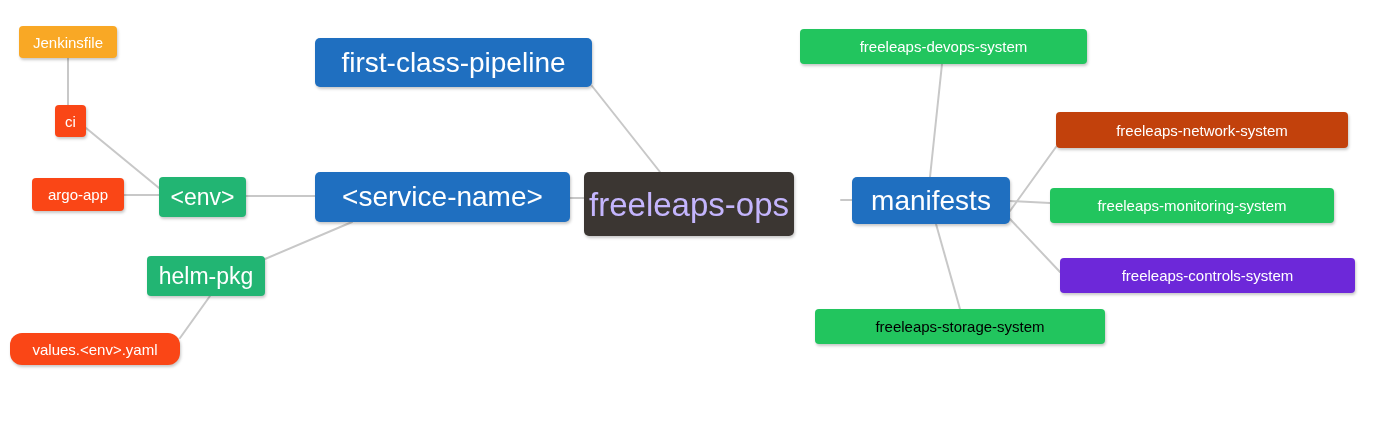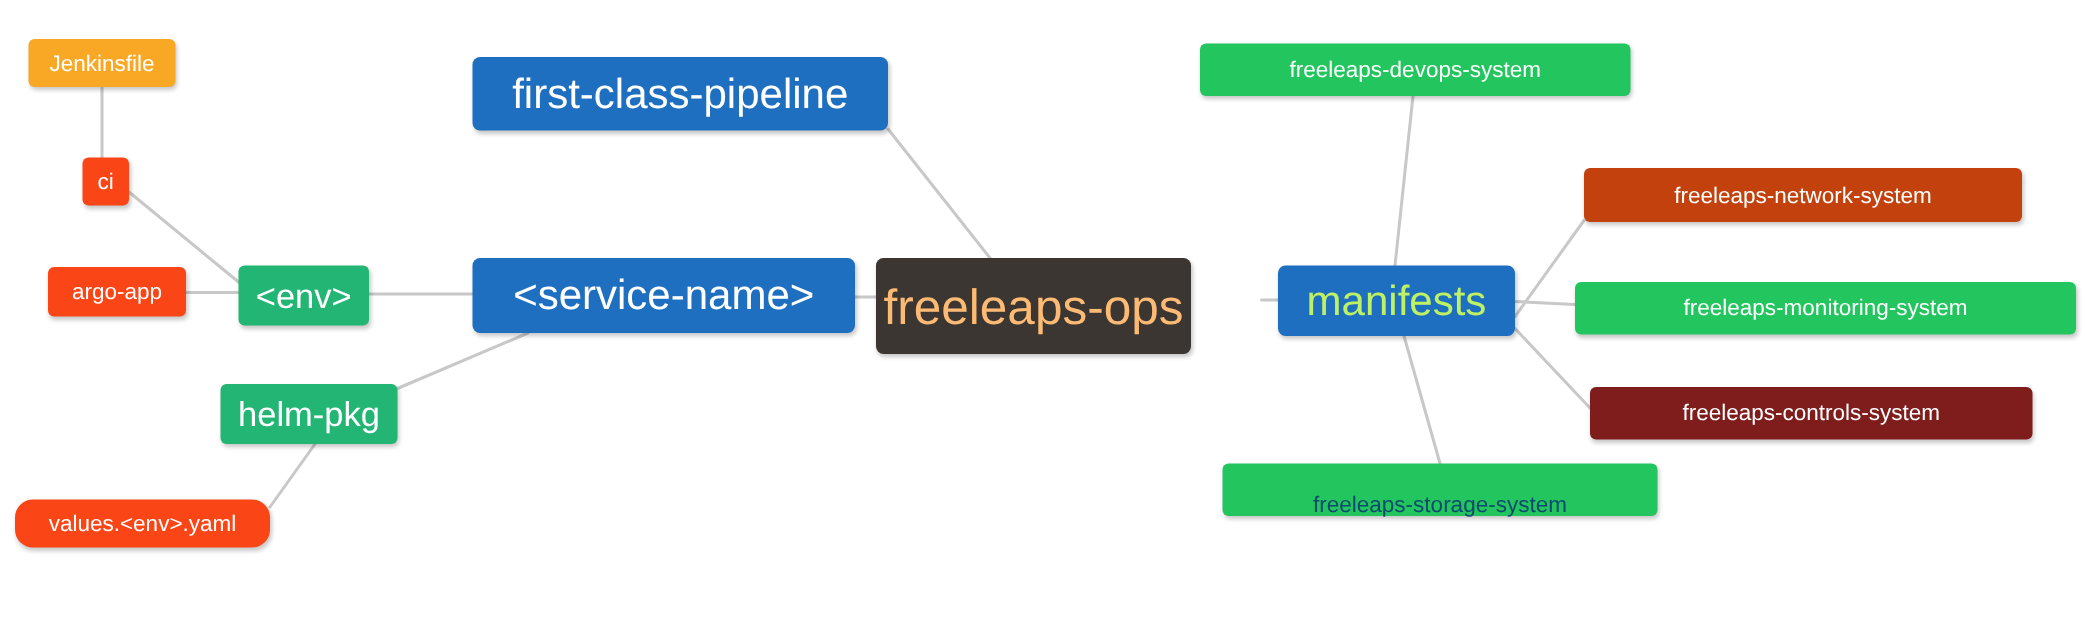--- a/index.html
+++ b/index.html
@@ -87,35 +87,35 @@
       </div>
       <div class="node t-lvl4" style="left: 10px; top: 333px; width: 170px; height: 32px; background: rgb(250, 70, 22); color: rgb(255, 255, 255); border-radius: 12px;">
         <span>values.&lt;env&gt;.yaml</span>
       </div>
       <div class="node t-lvl1" style="left: 315px; top: 172px; width: 255px; height: 50px; background: rgb(31, 111, 192); color: rgb(255, 255, 255);">
         <span>&lt;service-name&gt;</span>
       </div>
       <div class="node t-lvl1" style="left: 315px; top: 38px; width: 277px; height: 49px; background: rgb(31, 111, 192); color: rgb(255, 255, 255);">
         <span>first-class-pipeline</span>
       </div>
-      <div class="node t-root" style="left: 584px; top: 172px; width: 210px; height: 64px; background: rgb(59, 54, 50); color: #fdba74;">
+      <div class="node t-root" style="left: 584px; top: 172px; width: 210px; height: 64px; background: rgb(59, 54, 50); color: #c4b5fd;">
         <span>freeleaps-ops</span>
       </div>
-      <div class="node t-lvl1" style="left: 852px; top: 177px; width: 158px; height: 47px; background: rgb(31, 111, 192); color: #bef264;">
+      <div class="node t-lvl1" style="left: 852px; top: 177px; width: 158px; height: 47px; background: rgb(31, 111, 192); color: #ffffff;">
         <span>manifests</span>
       </div>
       <div class="node t-lvl3" style="left: 800px; top: 29px; width: 287px; height: 35px; background: rgb(34, 197, 94); color: rgb(255, 255, 255);">
         <span>freeleaps-devops-system</span>
       </div>
       <div class="node t-lvl3" style="left: 1056px; top: 112px; width: 292px; height: 36px; background: #c2410c; color: rgb(255, 255, 255);">
         <span>freeleaps-network-system</span>
       </div>
-      <div class="node t-lvl3" style="left: 1050px; top: 188px; width: 334px; height: 35px; background: rgb(34, 197, 94); color: rgb(255, 255, 255);">
+      <div class="node t-lvl3" style="left: 1050px; top: 188px; width: 284px; height: 35px; background: rgb(34, 197, 94); color: rgb(255, 255, 255);">
         <span>freeleaps-monitoring-system</span>
       </div>
-      <div class="node t-lvl3" style="left: 1060px; top: 258px; width: 295px; height: 35px; background: #7f1d1d; color: rgb(255, 255, 255);">
+      <div class="node t-lvl3" style="left: 1060px; top: 258px; width: 295px; height: 35px; background: #6d28d9; color: rgb(255, 255, 255);">
         <span>freeleaps-controls-system</span>
       </div>
-      <div class="node t-lvl3" style="left: 815px; top: 309px; width: 290px; height: 35px; background: rgb(34, 197, 94); color: #0c4a6e; align-items: flex-end;">
+      <div class="node t-lvl3" style="left: 815px; top: 309px; width: 290px; height: 35px; background: rgb(34, 197, 94); color: #000000;">
         <span>freeleaps-storage-system</span>
       </div>
     </div>
 </div>
 
 </body></html>

